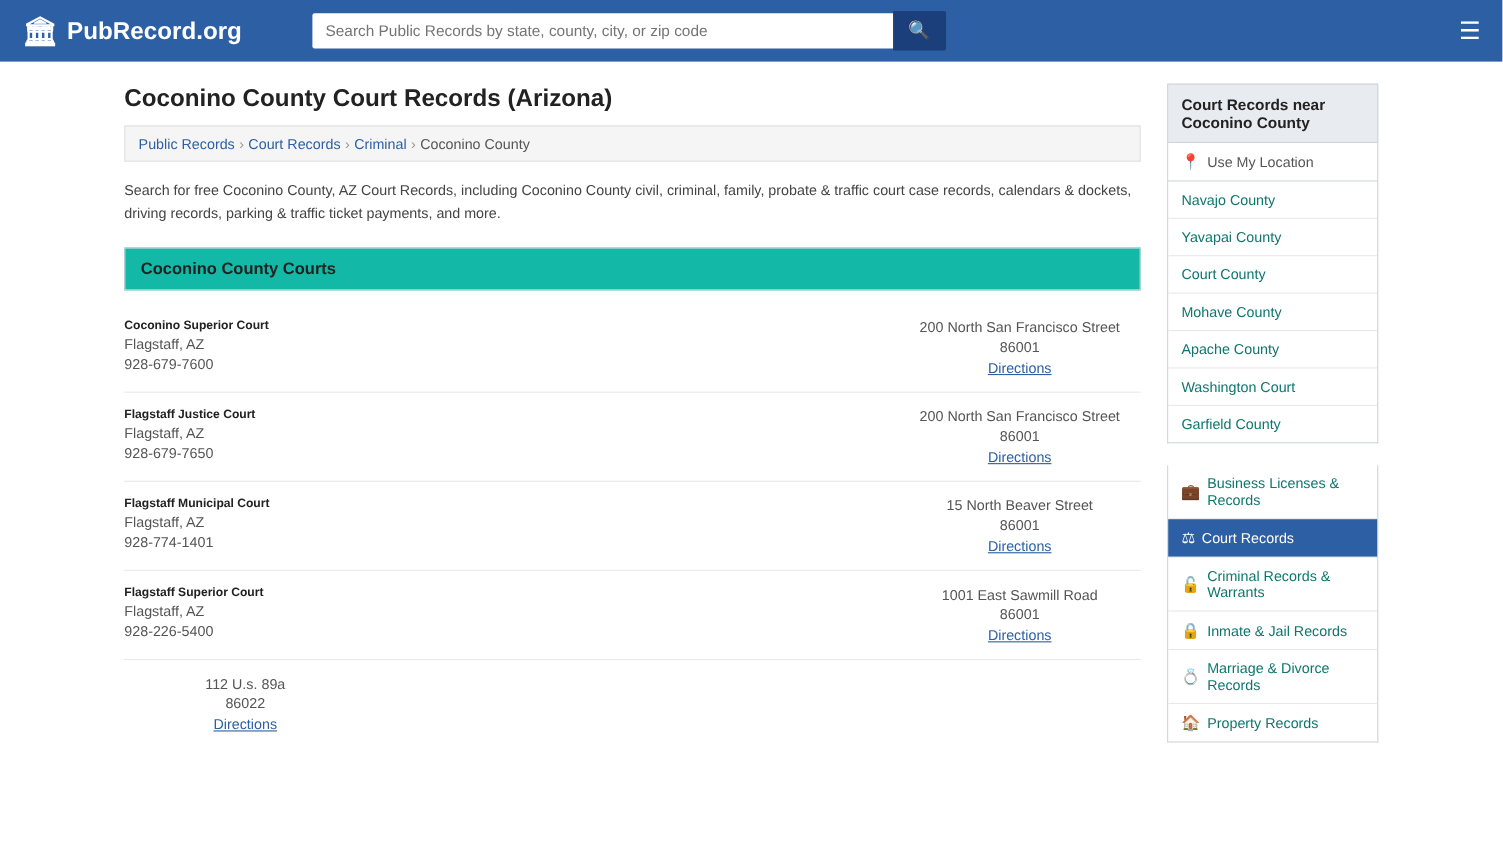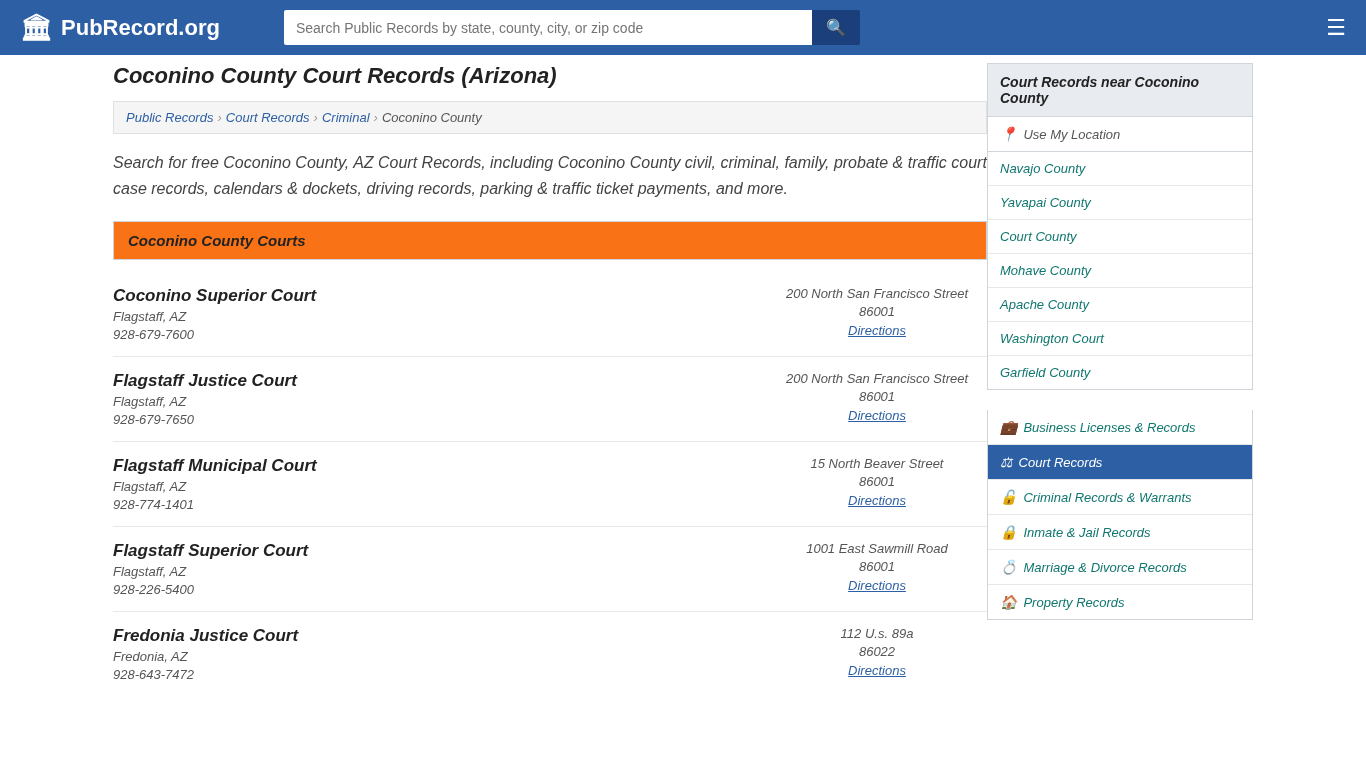--- a/index.html
+++ b/index.html
@@ -22,20 +22,21 @@
       font-weight: bold;
       text-decoration: none;
       white-space: nowrap;
     }
     .header-logo .logo-icon {
       font-size: 26px;
     }
     .search-bar {
       flex: 1;
       display: flex;
+      align-items: center;
       max-width: 620px;
       padding-left: 44px;
     }
     .search-bar input {
       flex: 1;
       padding: 8px 12px;
       border: none;
       font-size: 14px;
       outline: none;
       border-radius: 2px 0 0 2px;
@@ -55,23 +56,23 @@
       color: #fff;
       font-size: 22px;
       cursor: pointer;
       margin-left: auto;
     }
 
     
     .main-container {
       max-width: 1180px;
       margin: 0 auto;
-      padding: 8px 20px;
-      display: flex;
-      font-style: italic;
+      padding: 20px 20px;
+      display: flex;
+      gap: 24px;
     }
 
     .content {
       flex: 1;
     }
 
     .page-title {
       font-size: 22px;
       font-weight: bold;
       color: #222;
@@ -90,28 +91,28 @@
       gap: 4px;
       flex-wrap: wrap;
     }
     .breadcrumb a {
       color: #2c5fa3;
       text-decoration: none;
     }
     .breadcrumb .sep { color: #999; }
 
     .description {
-      font-size: 16px;
+      font-size: 13px;
       color: #444;
       line-height: 1.6;
       margin-bottom: 20px;
     }
 
     .section-header {
-      background: #f97316;
+      background: #14b8a6;
       border: 1px solid #d0d5db;
       padding: 10px 14px;
       font-size: 15px;
       font-weight: bold;
       color: #222;
       margin-bottom: 12px;
     }
 
     .courts-count {
       font-size: 13px;
@@ -122,21 +123,21 @@
     .court-entry {
       display: flex;
       justify-content: space-between;
       padding: 14px 0;
       border-bottom: 1px solid #e8e8e8;
     }
     .court-entry:last-child { border-bottom: none; }
 
     .court-left {}
     .court-name {
-      font-size: 17px;
+      font-size: 11px;
       font-weight: bold;
       color: #222;
       margin-bottom: 3px;
     }
     .court-city {
       font-size: 13px;
       color: #555;
       margin-bottom: 3px;
     }
     .court-phone {
@@ -160,21 +161,21 @@
     }
     .directions-link {
       color: #2c5fa3;
       text-decoration: underline;
       font-size: 13px;
       cursor: pointer;
     }
 
     
     .sidebar {
-      width: 266px;
+      width: 192px;
       flex-shrink: 0;
     }
 
     .sidebar-section {
       margin-bottom: 20px;
     }
 
     .sidebar-title {
       background: #e8ecf0;
       border: 1px solid #d0d5db;
@@ -303,25 +304,20 @@
         <div class="court-city">Flagstaff, AZ</div>
         <div class="court-phone">928-226-5400</div>
       </div>
       <div class="court-right">
         <div class="court-address">1001 East Sawmill Road</div>
         <div class="court-zip">86001</div>
         <a class="directions-link">Directions</a>
       </div>
     </div>
         <div class="court-entry">
-      <div class="court-left">
-        <div class="court-name">Fredonia Justice Court</div>
-        <div class="court-city">Fredonia, AZ</div>
-        <div class="court-phone">928-643-7472</div>
-      </div>
       <div class="court-right">
         <div class="court-address">112 U.s. 89a</div>
         <div class="court-zip">86022</div>
         <a class="directions-link">Directions</a>
       </div>
     </div>
       </div>
 
   </div>
 

